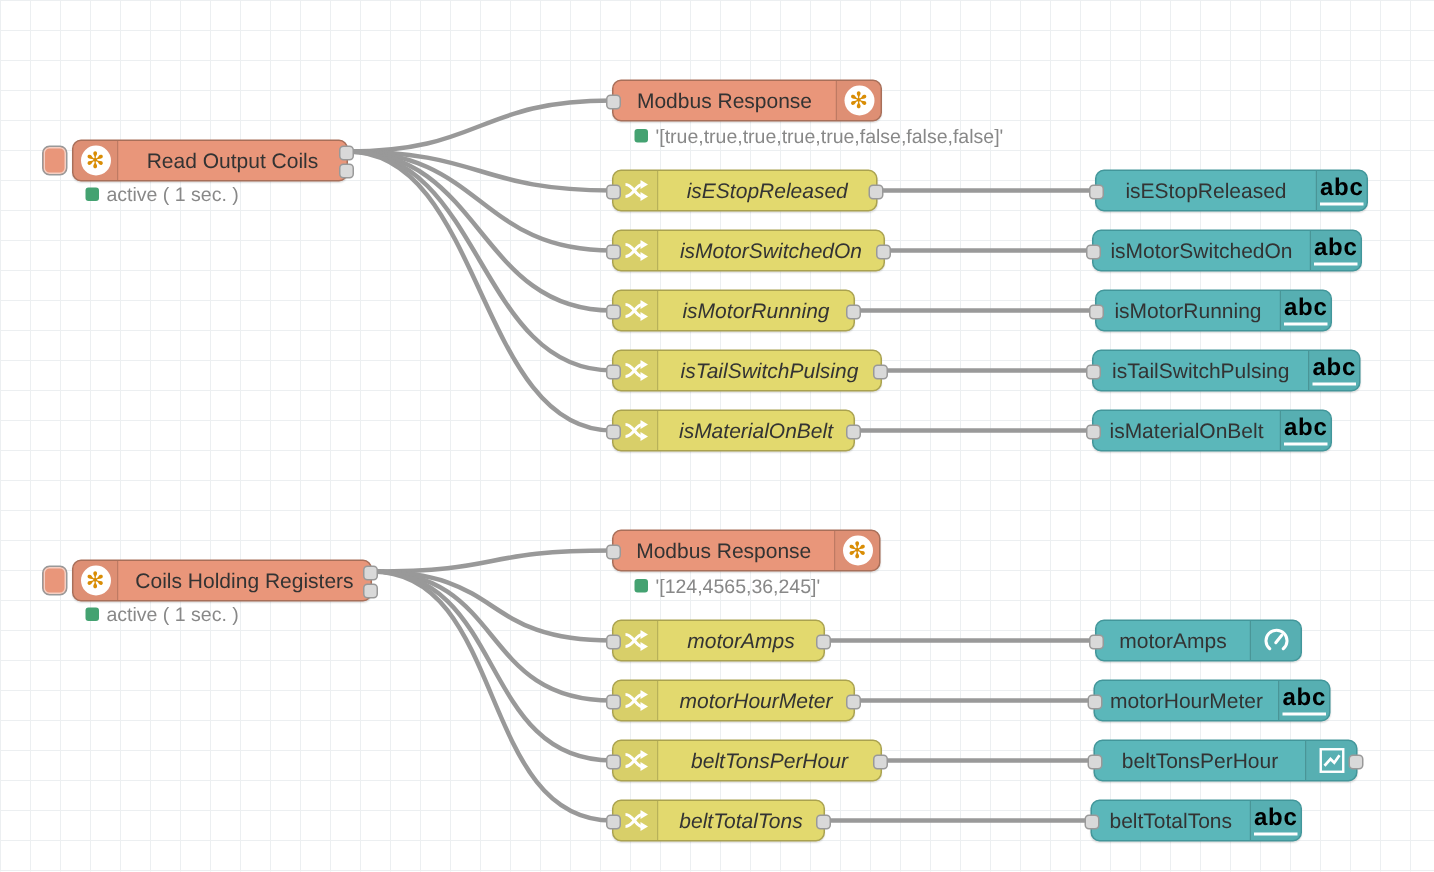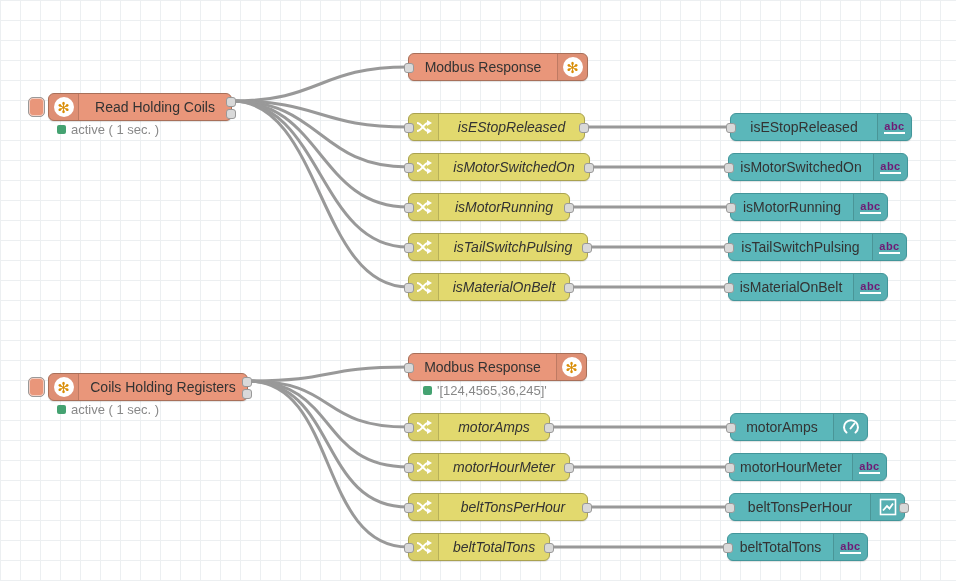--- a/index.html
+++ b/index.html
@@ -38,21 +38,21 @@
   .iconzone.zl { border-right:1px solid rgba(0,0,0,0.15); border-radius:5px 0 0 5px; }
   .iconzone.zr { border-left:1px solid rgba(0,0,0,0.15); border-radius:0 5px 5px 0; }
   .teal .iconzone { width:34px; }
 
   .modbus-circle {
     width:20px; height:20px; border-radius:50%; background:#fff;
     display:flex; align-items:center; justify-content:center;
     color:#d98d05; font-size:15px; line-height:1;
   }
   .abc {
-    color:#701a75; font-weight:bold; font-size:11px; letter-spacing:.5px;
+    color:#000000; font-weight:bold; font-size:16px; letter-spacing:.5px;
     border-bottom:2px solid #fff; line-height:1.1; font-style:normal;
   }
 
   .port {
     position:absolute; width:10px; height:10px; background:#d9d9d9;
     border:1px solid #999; border-radius:3px; z-index:3;
   }
   .port.pin  { left:-5px; top:9px; }
   .port.pout { right:-5px; top:9px; }
   .port.pout1 { right:-5px; top:3px; }
@@ -102,38 +102,42 @@
     <line x1="550" y1="547" x2="727" y2="547"></line>
   </svg>
 
   <div class="inject-btn" style="left:28px; top:97px;"></div>
   <div class="node salmon" style="left:48px; top:93px; width:184px;">
     <div class="iconzone zl">
       <div class="modbus-circle">
           <span>✻</span>
         </div>
     </div>
-    <div class="label">Read Holding Coils</div>
+    <div class="label">Read Output Coils</div>
     <div class="port pout1"></div>
     <div class="port pout2"></div>
   </div>
   <div class="status" style="left:57px; top:122px;">
     <span class="dot"></span>
     <span>active ( 1 sec. )</span>
   </div>
 
   <div class="node salmon" style="left:408px; top:53px; width:180px;">
     <div class="port pin"></div>
     <div class="label">Modbus Response</div>
     <div class="iconzone zr">
       <div class="modbus-circle">
           <span>✻</span>
         </div>
     </div>
   </div>
+  <div class="status" style="left:423px; top:83px;">
+    <span class="dot"></span>
+    <span>'[true,true,true,true,true,false,false,false]'</span>
+  </div>
 
   <div class="node yellow" style="left:408px; top:113px; width:177px;">
     <div class="port pin"></div>
     <div class="iconzone zl">
       <svg width="16" height="16" viewBox="0 0 16 16">
           <path d="M1 4 C6 4 8 12 12 12" stroke="#fff" stroke-width="2" fill="none"></path>
           <path d="M1 12 C6 12 8 4 12 4" stroke="#fff" stroke-width="2" fill="none"></path>
           <polygon points="11,1 16,4 11,7" fill="#fff"></polygon>
           <polygon points="11,9 16,12 11,15" fill="#fff"></polygon>
         </svg>

